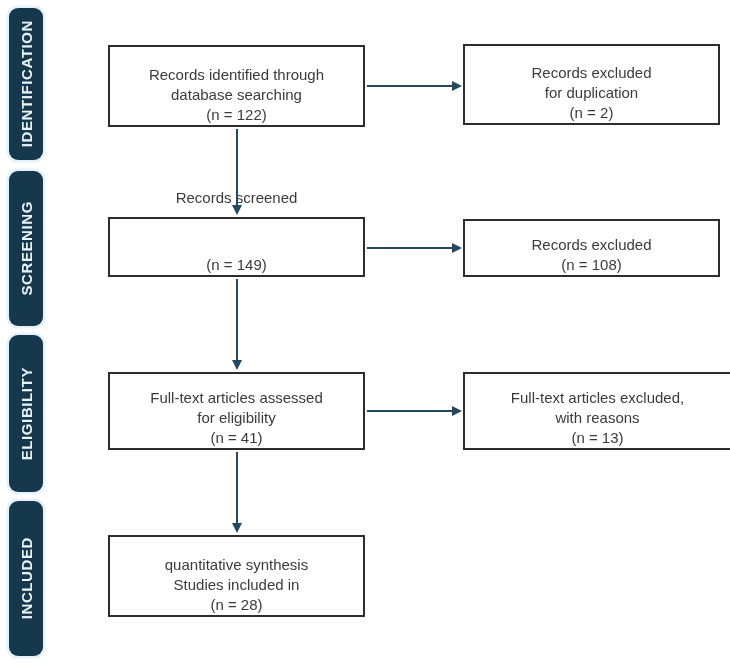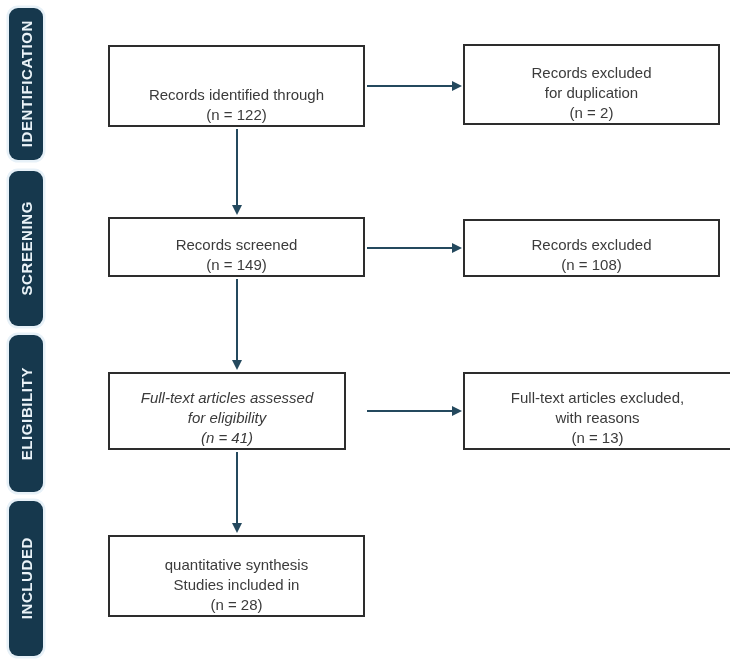--- a/index.html
+++ b/index.html
@@ -76,29 +76,30 @@
   </div>
   <div class="stage" style="top:335px; height:157px;">
     <span>ELIGIBILITY</span>
   </div>
   <div class="stage" style="top:501px; height:155px;">
     <span>INCLUDED</span>
   </div>
 
   <div class="fbox" style="left:108px; top:45px; width:257px; height:82px;">
     <div>Records identified through</div>
+    <div>database searching</div>
     <div>(n = 122)</div>
   </div>
 
-  <div class="fbox" style="left:108px; top:217px; width:257px; height:60px;">
+  <div class="fbox" style="left:108px; top:217px; width:257px; height:60px;gap:47px;">
     <div>Records screened</div>
     <div>(n = 149)</div>
   </div>
 
-  <div class="fbox" style="left:108px; top:372px; width:238px; height:78px;font-style:italic;">
+  <div class="fbox" style="left:108px; top:372px; width:257px; height:78px;">
     <div>Full-text articles assessed</div>
     <div>for eligibility</div>
     <div>(n = 41)</div>
   </div>
 
   <div class="fbox" style="left:108px; top:535px; width:257px; height:82px;">
     <div>quantitative synthesis</div>
     <div>Studies included in</div>
     <div>(n = 28)</div>
   </div>

